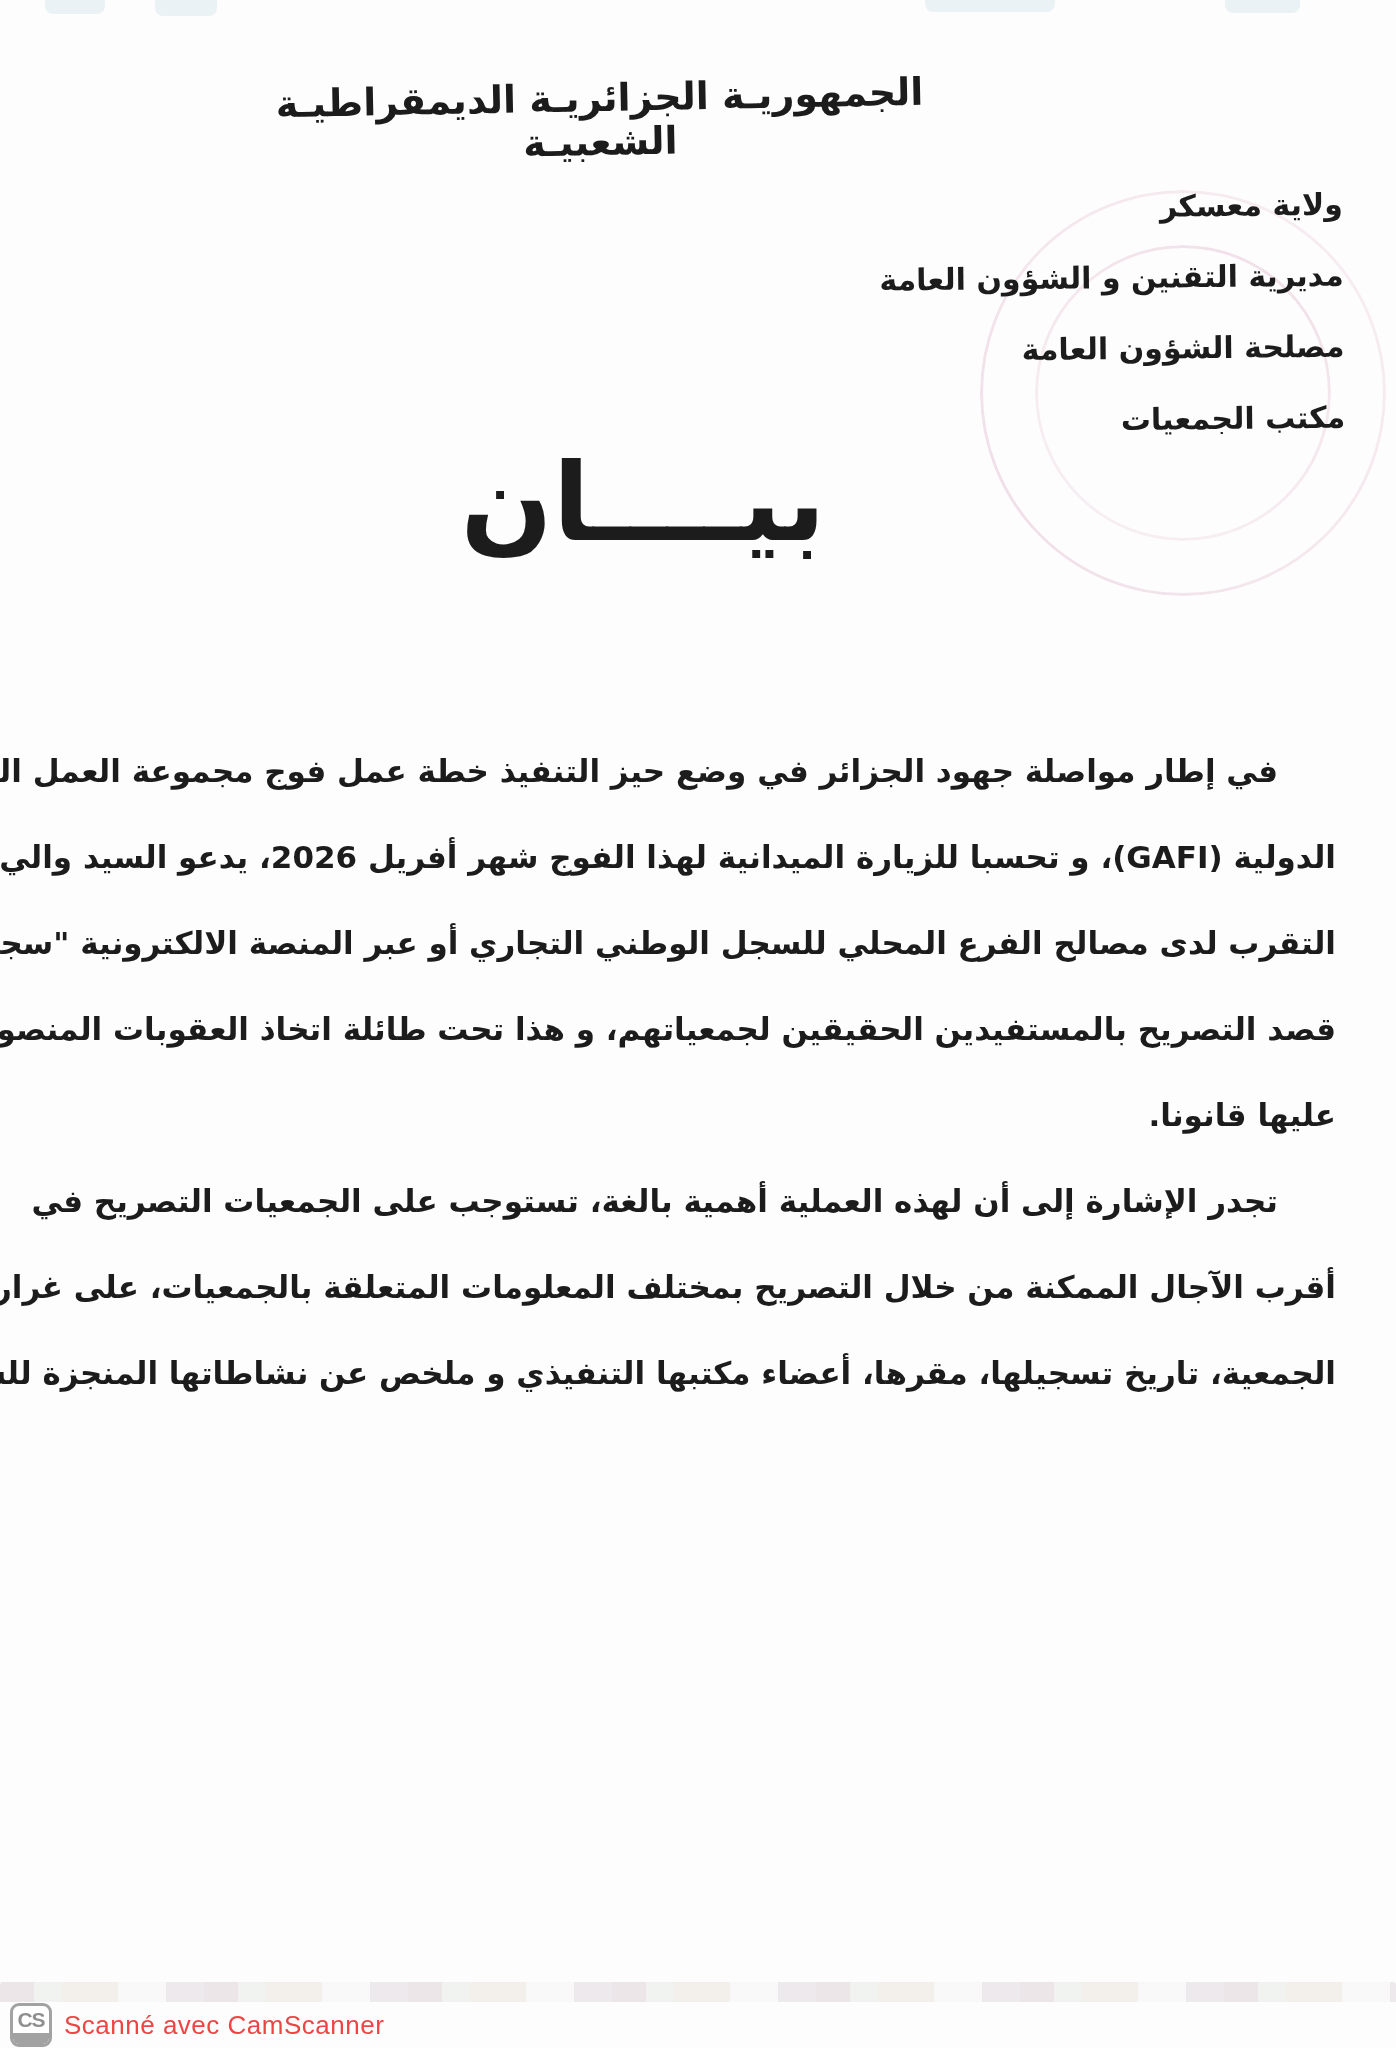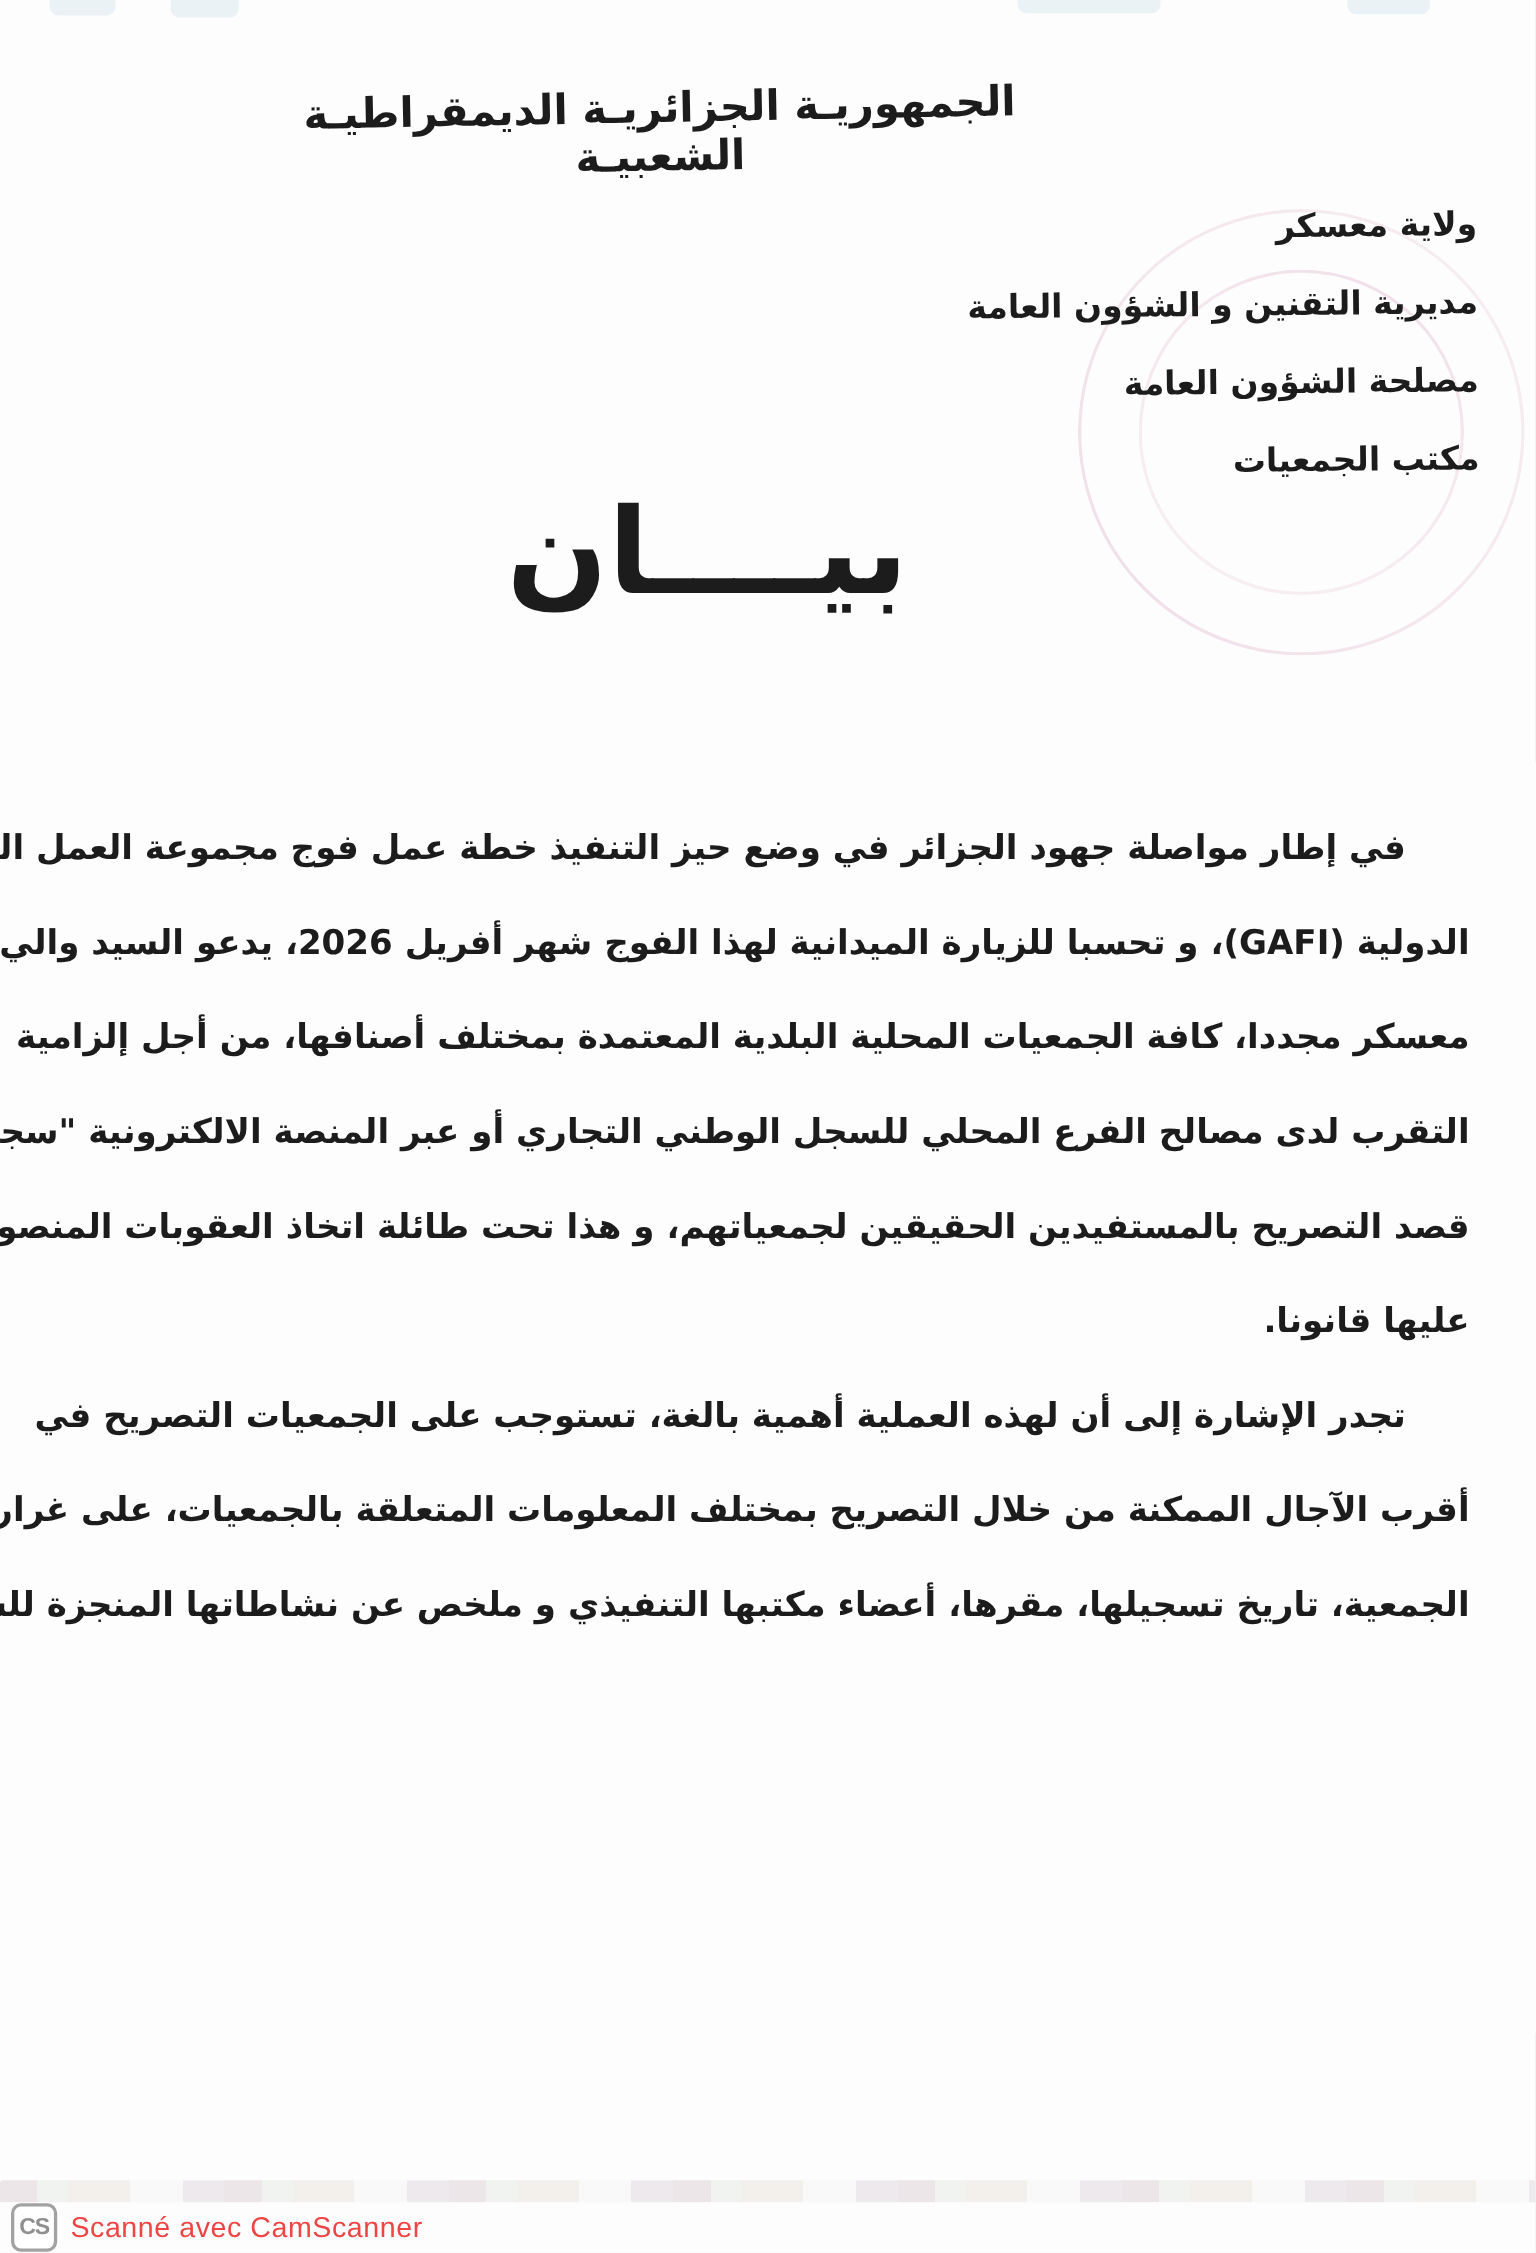--- a/index.html
+++ b/index.html
@@ -81,21 +81,21 @@
   }
   .footer-bar{
     position:absolute;left:0;top:2002px;width:1396px;height:46px;
     background:#fdfdfd;display:flex;align-items:center;
     font-family:"Liberation Sans", sans-serif;
   }
   .cs-badge{
     width:42px;height:44px;margin-left:10px;
     border:3px solid #a2a2a2;border-radius:9px;
     box-sizing:border-box;background:#fff;
-    display:flex;flex-direction:row;overflow:hidden;
+    display:flex;flex-direction:column;overflow:hidden;
   }
   .cs-letters{flex:1;display:flex;align-items:center;justify-content:center;
     font-size:21px;font-weight:700;color:#8f8f8f;letter-spacing:-1px;}
   .cs-foot{height:11px;background:#a2a2a2;}
   .watermark-text{
     margin-left:12px;font-size:26px;color:#ef4444;letter-spacing:.5px;
   }
 </style>
 </head>
 <body>
@@ -119,21 +119,20 @@
     <div class="agency-line">مديرية التقنين و الشؤون العامة</div>
     <div class="agency-line">مصلحة الشؤون العامة</div>
     <div class="agency-line">مكتب الجمعيات</div>
   </div>
 
   <div class="doc-title">بيــــان</div>
 
   <div class="body-text">
     <div class="body-line first-line">في إطار مواصلة جهود الجزائر في وضع حيز التنفيذ خطة عمل فوج مجموعة العمل المالي</div>
     <div class="body-line">الدولية (GAFI)، و تحسبا للزيارة الميدانية لهذا الفوج شهر أفريل 2026، يدعو السيد والي ولاية</div>
-    <div class="body-line">معسكر مجددا، كافة الجمعيات المحلية البلدية المعتمدة بمختلف أصنافها، من أجل إلزامية</div>
     <div class="body-line">التقرب لدى مصالح الفرع المحلي للسجل الوطني التجاري أو عبر المنصة الالكترونية "سجلكوم".</div>
     <div class="body-line">قصد التصريح بالمستفيدين الحقيقين لجمعياتهم، و هذا تحت طائلة اتخاذ العقوبات المنصوص</div>
     <div class="body-line line-end">عليها قانونا.</div>
     <div class="body-line first-line">تجدر الإشارة إلى أن لهذه العملية أهمية بالغة، تستوجب على الجمعيات التصريح في</div>
     <div class="body-line">أقرب الآجال الممكنة من خلال التصريح بمختلف المعلومات المتعلقة بالجمعيات، على غرار اسم</div>
     <div class="body-line">الجمعية، تاريخ تسجيلها، مقرها، أعضاء مكتبها التنفيذي و ملخص عن نشاطاتها المنجزة للسنة</div>
   </div>
 
   <div class="scan-noise"></div>
 

